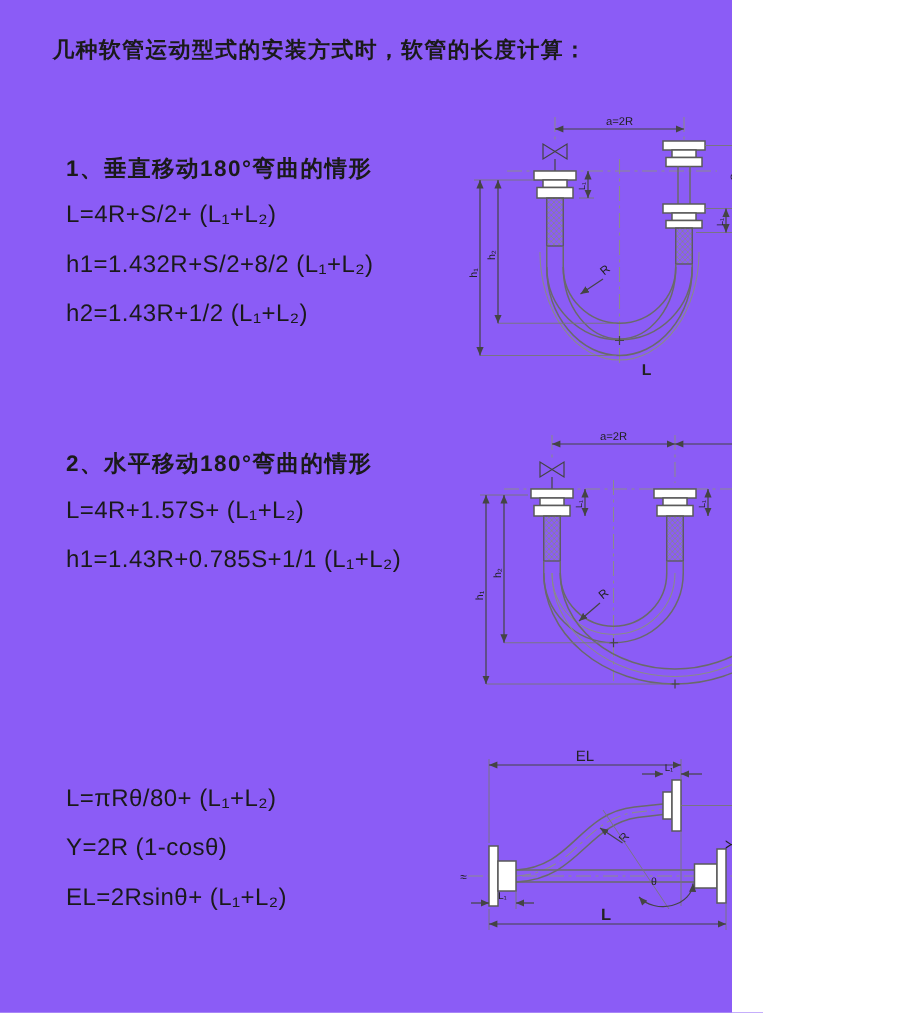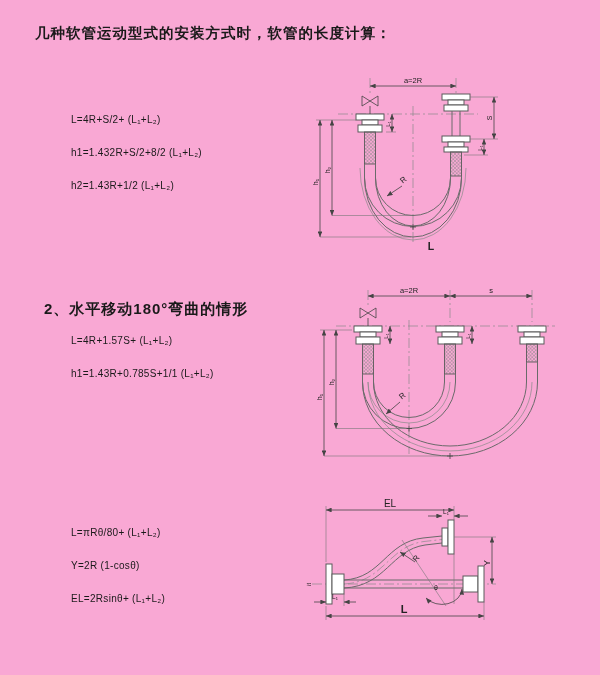--- a/index.html
+++ b/index.html
@@ -1,33 +1,33 @@
 <!DOCTYPE html>
 <html><head>
 <meta charset="utf-8">
 <style>
   html,body{margin:0;padding:0;}
   .page{
     position:relative;
-    width:600px;height:675px;
-    background:#f9a8d4;
+    width:488px;height:675px;
+    background:#8b5cf6;
     font-family:"Liberation Sans","DejaVu Sans",sans-serif;
     color:#1a1a1a;
     overflow:hidden;
   }
   .doc-title{
     position:absolute;left:35px;top:24px;
     font-size:14.5px;font-weight:bold;letter-spacing:1px;
   }
   .section{position:absolute;left:44px;}
   .sec-heading{
     font-size:15px;font-weight:bold;letter-spacing:1px;margin:0 0 5px 0;
   }
   .formula{
-    font-size:10px;line-height:33px;margin-left:27px;letter-spacing:.3px;
+    font-size:16px;line-height:33px;letter-spacing:.3px;
     white-space:pre;
   }
   .diagram{position:absolute;}
   
   .hose{stroke:#6a6a6a;stroke-width:1;fill:none;}
   .hose-thin{stroke:#8a8a8a;stroke-width:.7;fill:none;}
   .flange{stroke:#5a5a5a;stroke-width:1;fill:#ffffff;}
   .braid{stroke:#5a5a5a;stroke-width:.9;}
   .dim{stroke:#444;stroke-width:.8;fill:none;}
   .ext{stroke:#777;stroke-width:.6;fill:none;}
@@ -35,20 +35,21 @@
   .dimtext{fill:#222;font-family:"Liberation Sans","DejaVu Sans",sans-serif;}
 </style>
 </head>
 <body>
 
 <div class="page">
 
   <div class="doc-title">几种软管运动型式的安装方式时，软管的长度计算：</div>
 
   <div class="section" style="top:103px;">
+    <div class="sec-heading">1、垂直移动180°弯曲的情形</div>
     <div class="formula">L=4R+S/2+ (L₁+L₂)</div>
     <div class="formula">h1=1.432R+S/2+8/2 (L₁+L₂)</div>
     <div class="formula">h2=1.43R+1/2 (L₁+L₂)</div>
   </div>
 
   <div class="section" style="top:300px;">
     <div class="sec-heading">2、水平移动180°弯曲的情形</div>
     <div class="formula">L=4R+1.57S+ (L₁+L₂)</div>
     <div class="formula">h1=1.43R+0.785S+1/1 (L₁+L₂)</div>
   </div>

